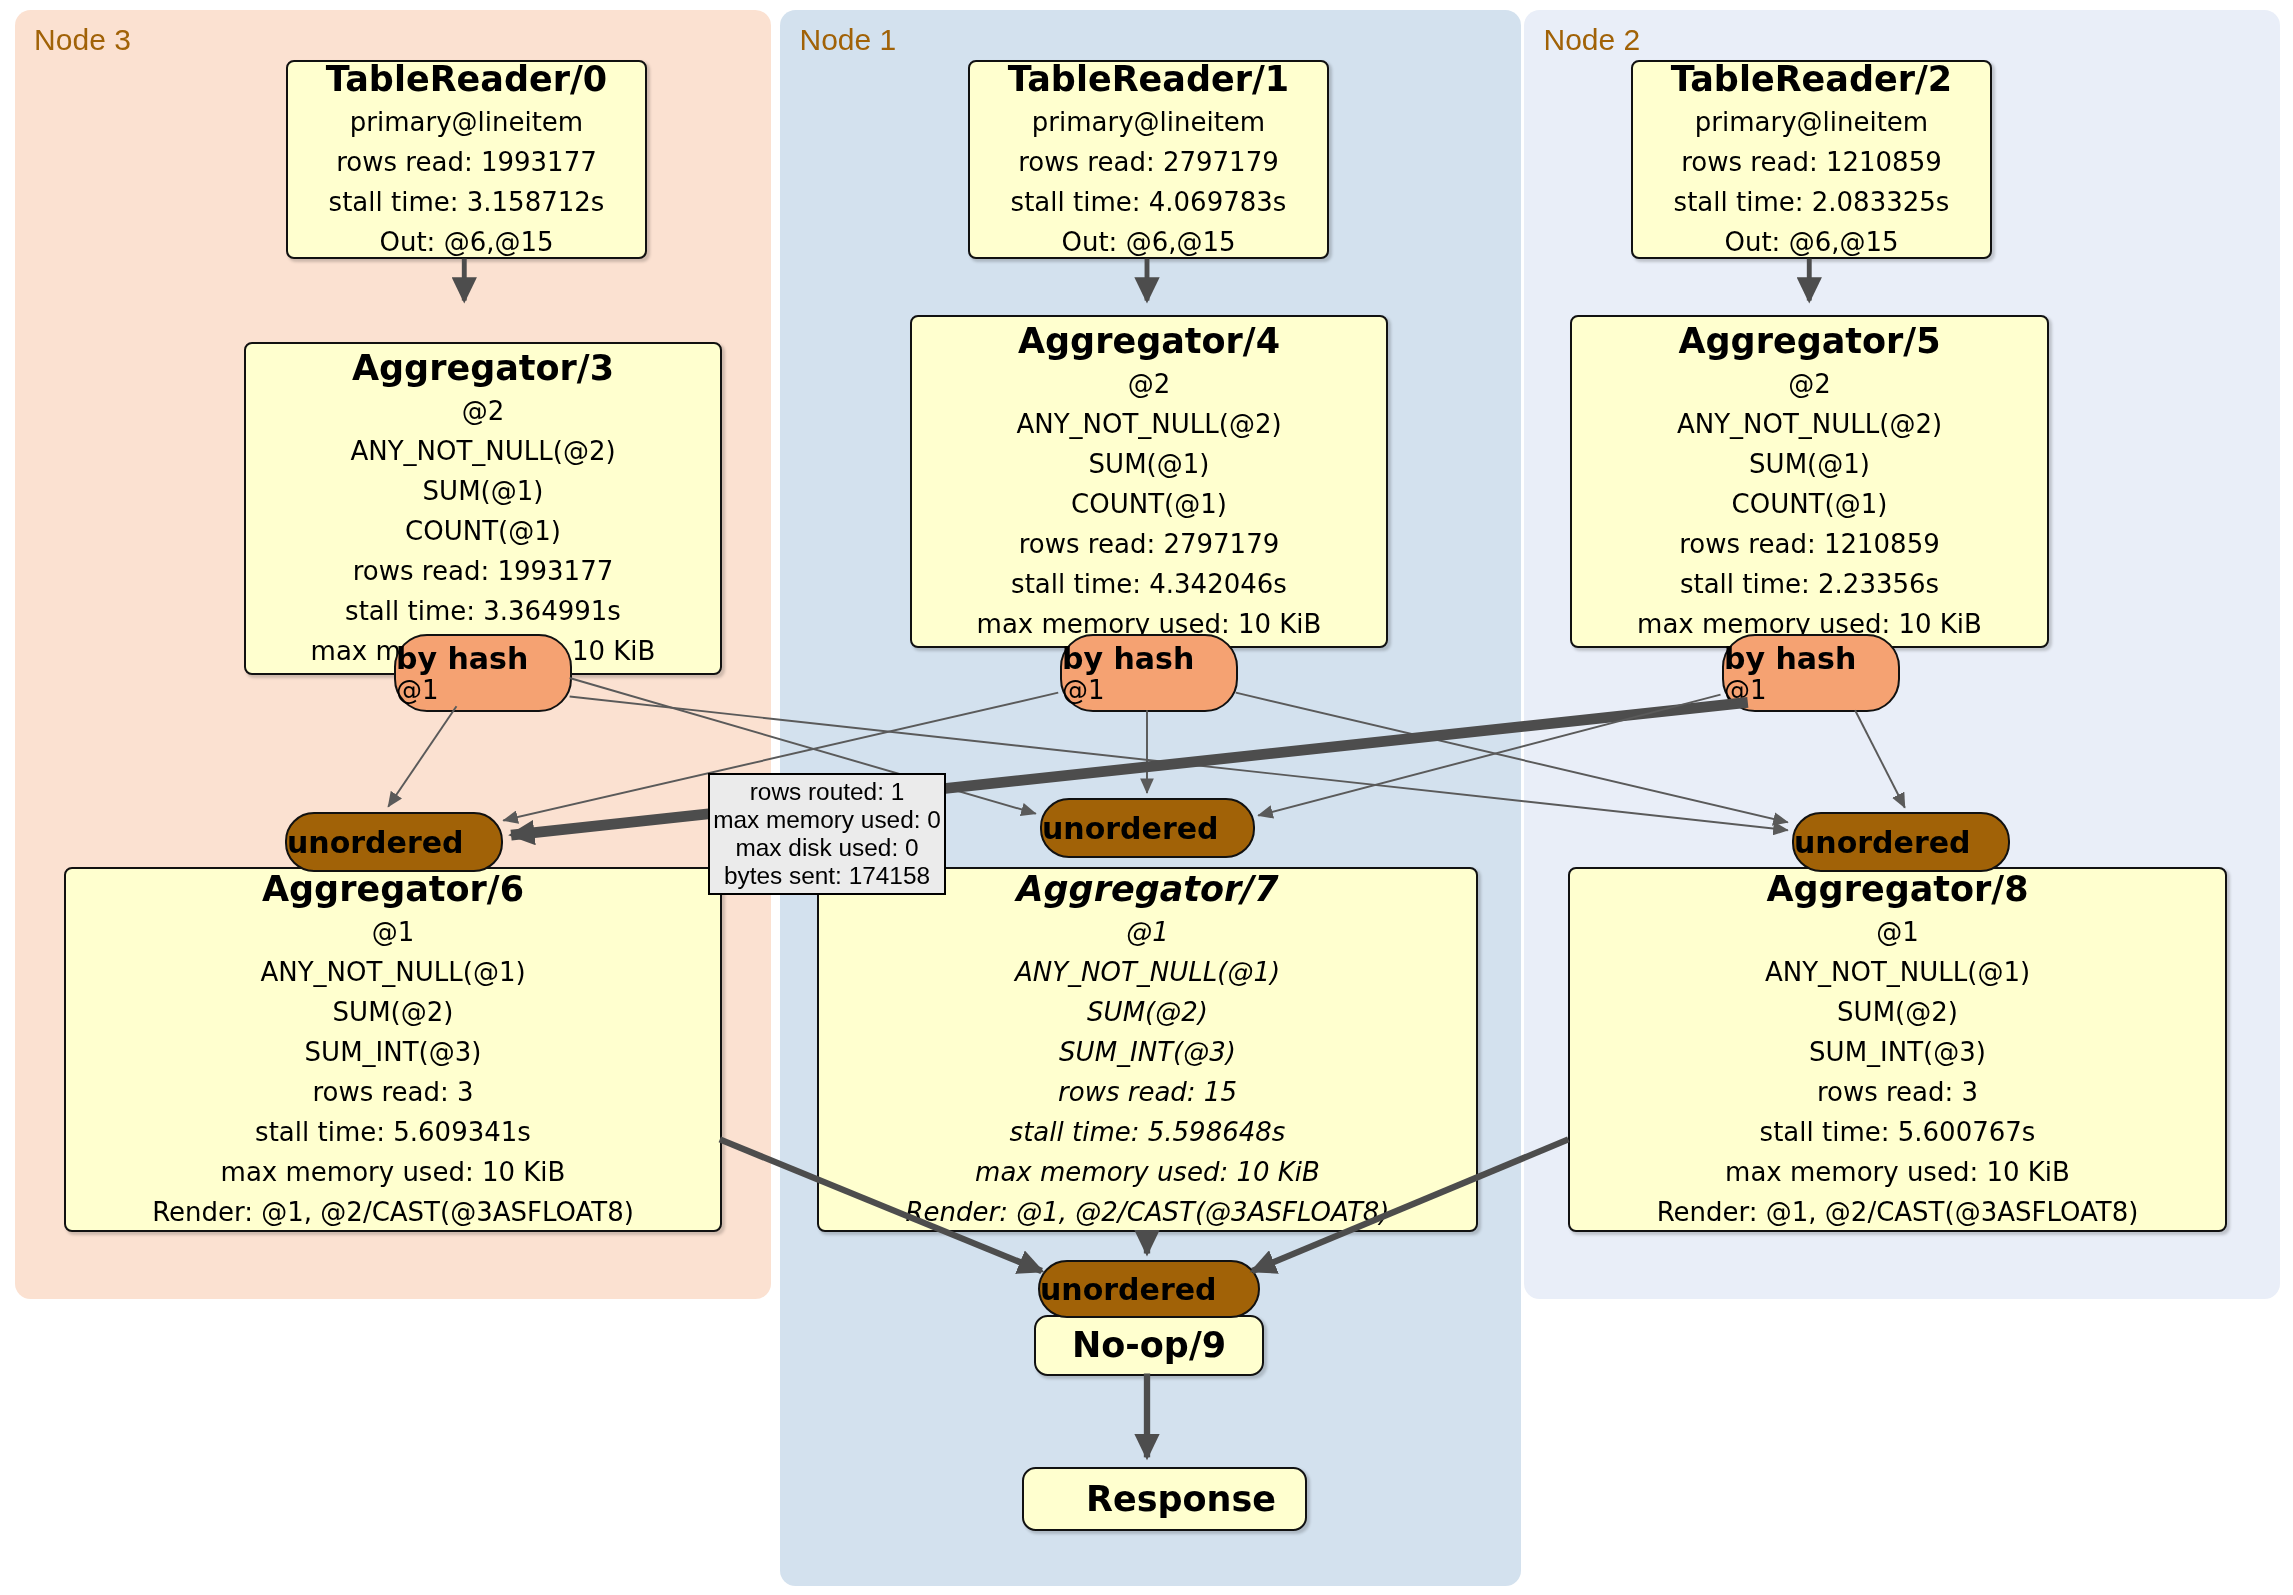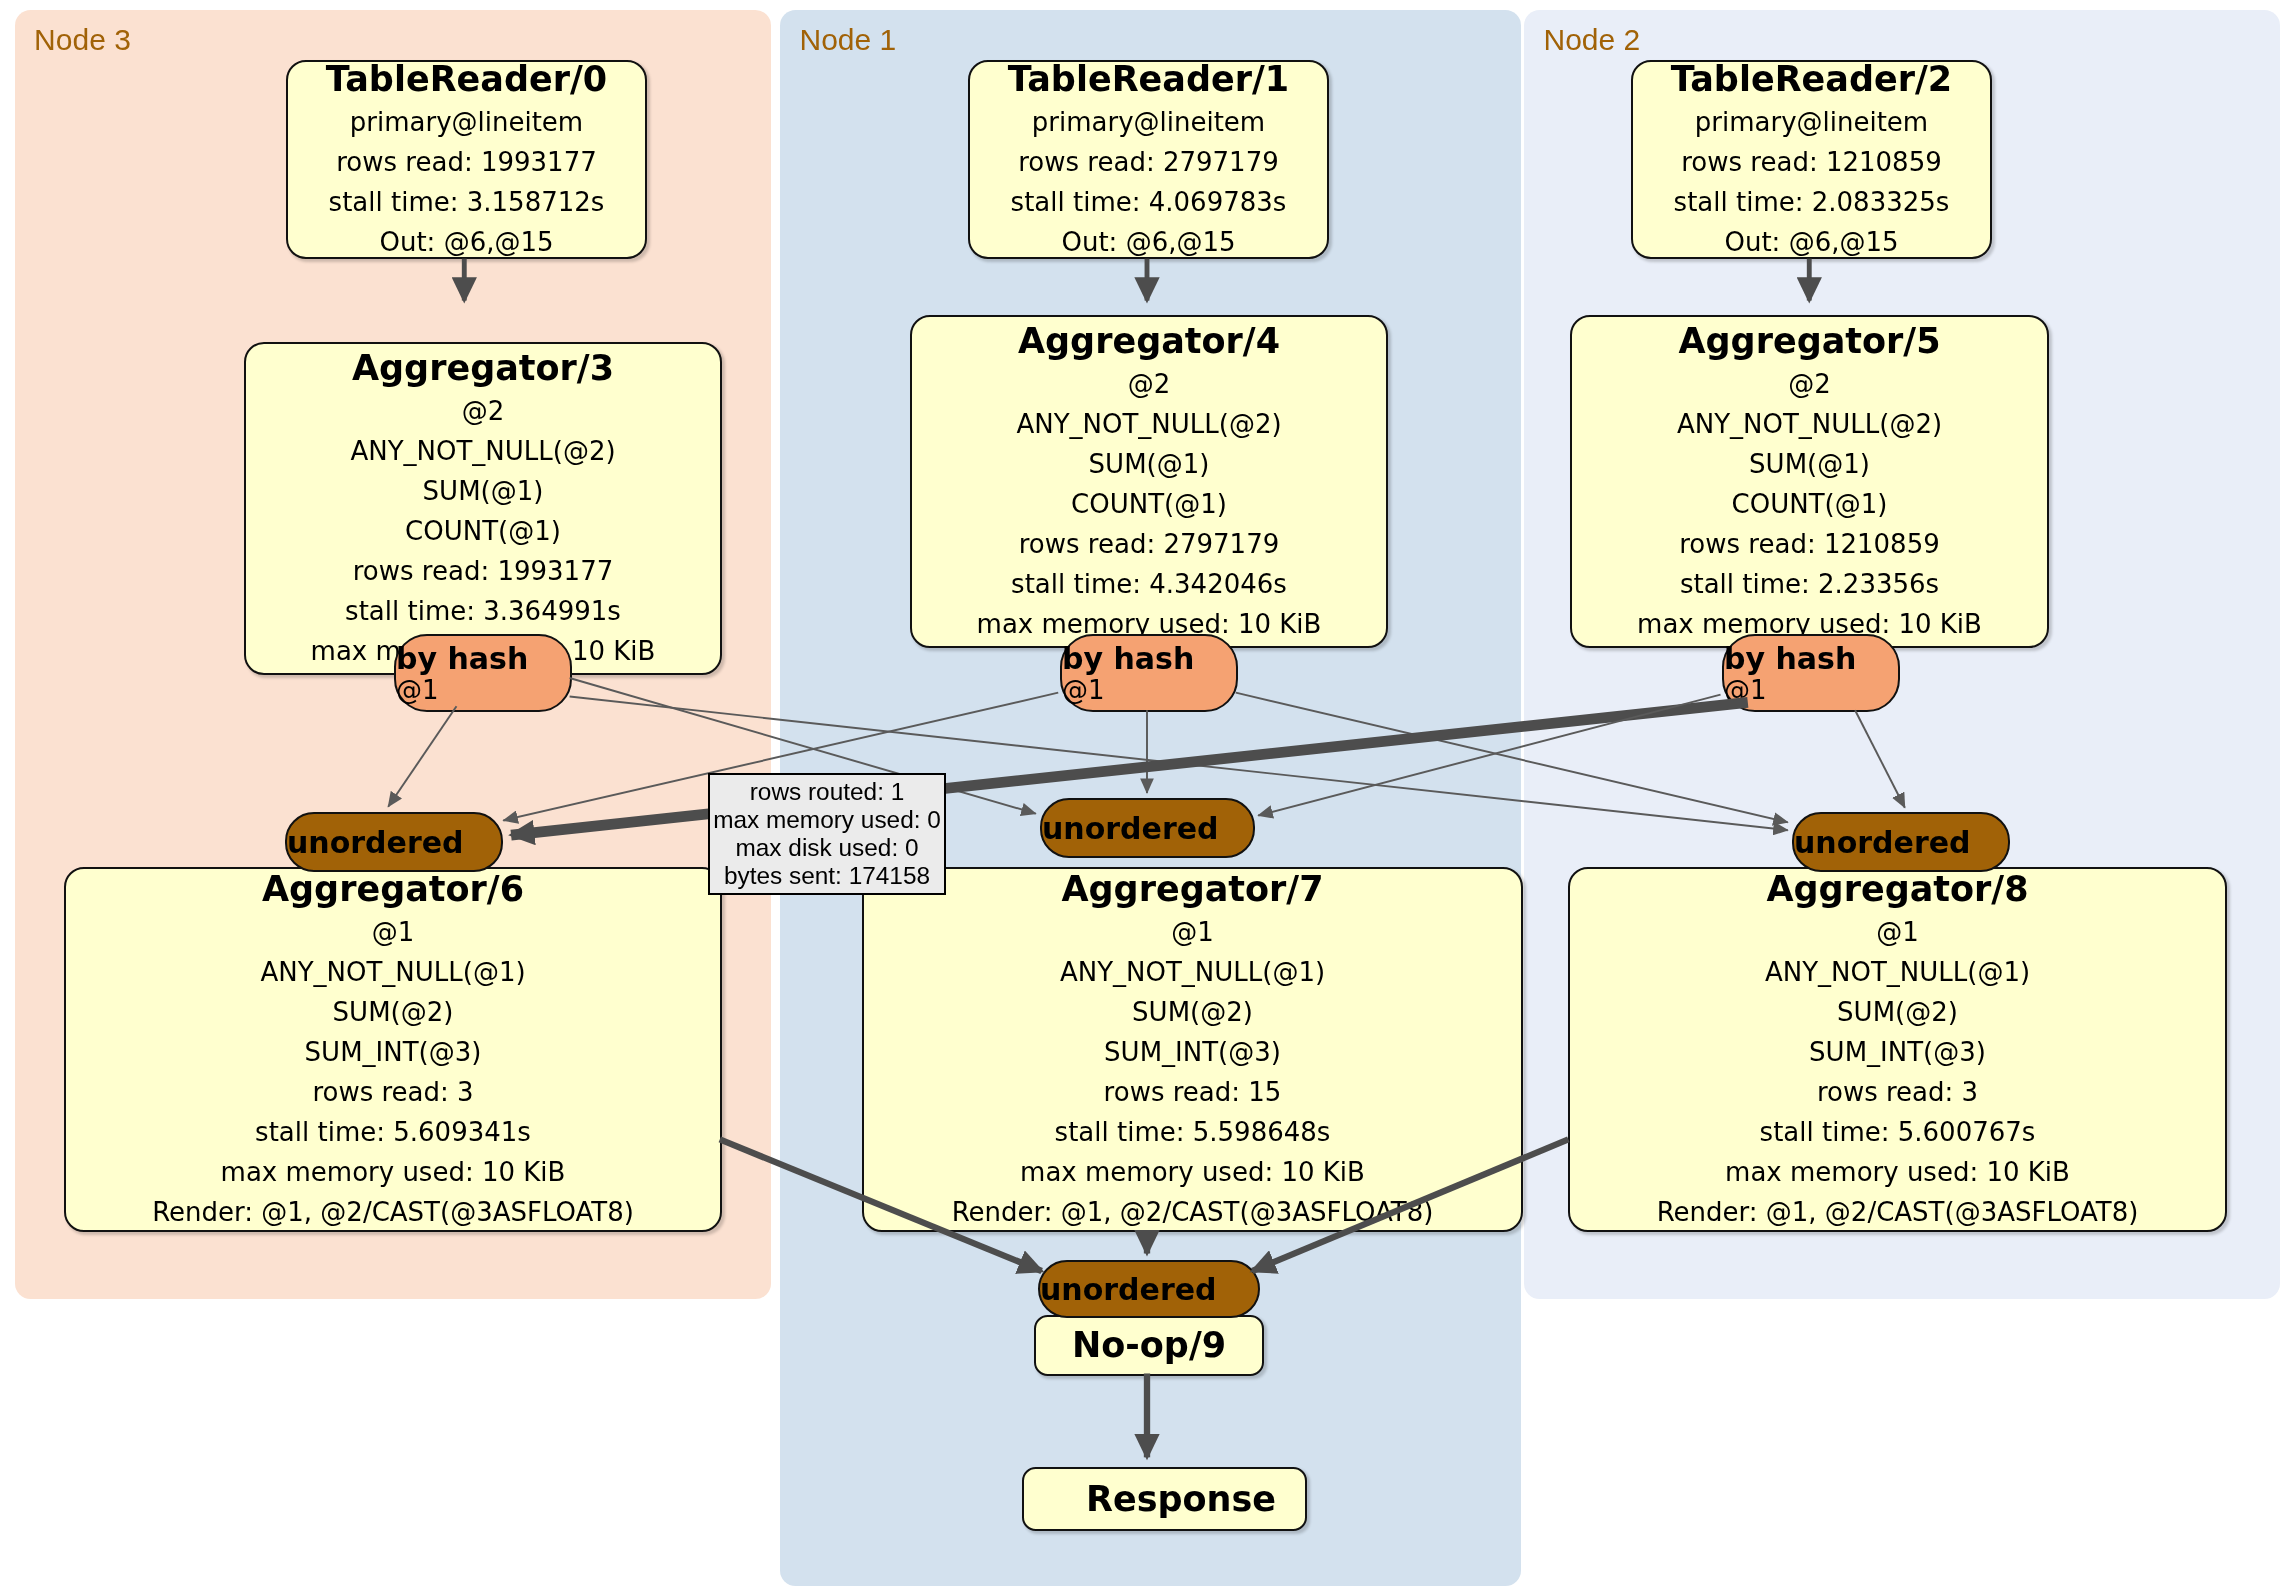--- a/index.html
+++ b/index.html
@@ -23,37 +23,37 @@
     color:#a16207;
   }
   #region-node3{left:14.6px;top:9.8px;width:756px;height:1289px;background:#fbe1d1;}
   #region-node1{left:780px;top:9.8px;width:741px;height:1576px;background:#d3e1ee;}
   #region-node2{left:1524px;top:9.8px;width:756px;height:1289px;background:#e9eef8;}
 
   .box{
     position:absolute;
     background:#ffffcf;
     border:2px solid #111;
-    border-radius:20px;
+    border-radius:8px;
     display:flex;flex-direction:column;justify-content:center;
     text-align:center;
     z-index:2;
     box-shadow:2.9px 2.9px 2.9px rgba(0,0,0,0.18);
   }
   .box-title{font-size:35px;font-weight:bold;color:#000;line-height:45px;}
   .box-line{font-size:26px;color:#000;line-height:40px;}
 
   #box-tr0{left:286px;top:60px;width:357px;height:195px;}
   #box-tr1{left:968px;top:60px;width:357px;height:195px;}
   #box-tr2{left:1631px;top:60px;width:357px;height:195px;}
   #box-agg3{left:244px;top:330px;width:474px;height:329px;margin-top:12px;}
   #box-agg4{left:910px;top:315px;width:474px;height:329px;}
   #box-agg5{left:1570px;top:315px;width:475px;height:329px;}
   #box-agg6{left:64px;top:867px;width:654px;height:361px;}
-  #box-agg7{left:862px;top:867px;width:657px;height:361px;}
+  #box-agg7{left:817px;top:867px;width:657px;height:361px;font-style:italic;}
   #box-agg8{left:1568px;top:867px;width:655px;height:361px;}
   #box-noop{left:1034px;top:1315px;width:226px;height:57px;border-radius:13.7px;}
   #box-response{left:1022px;top:1467px;width:248px;height:60px;border-radius:13.7px;padding-left:33px;}
 
   .pill{
     position:absolute;
     border:2.4px solid #111;
     display:flex;flex-direction:column;justify-content:center;
     z-index:3;
   }

